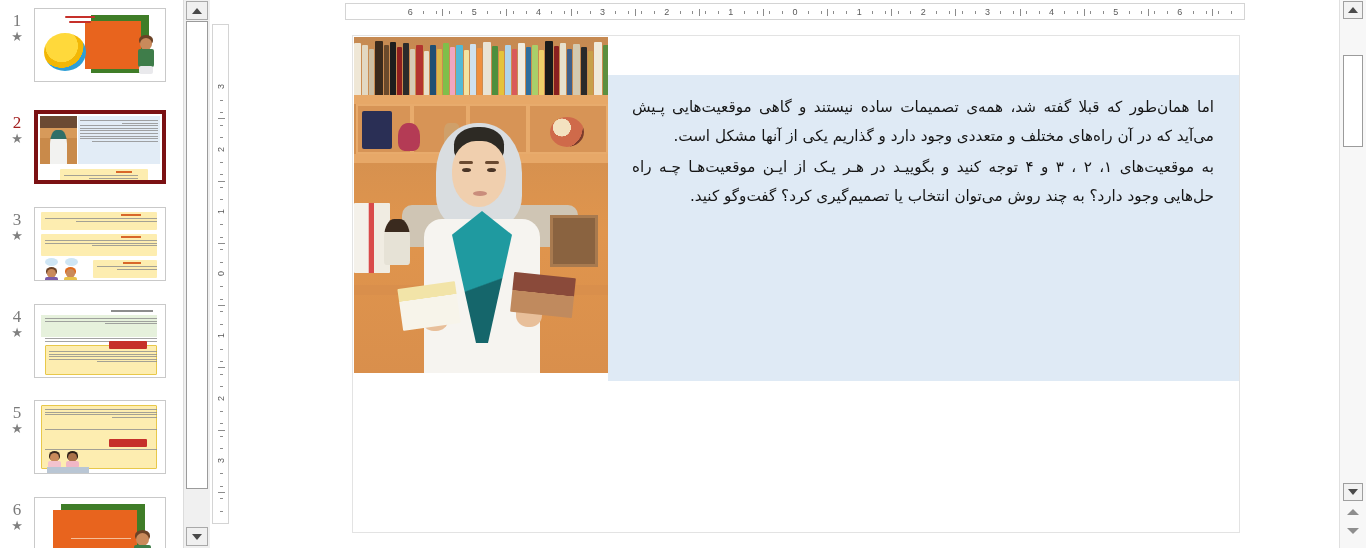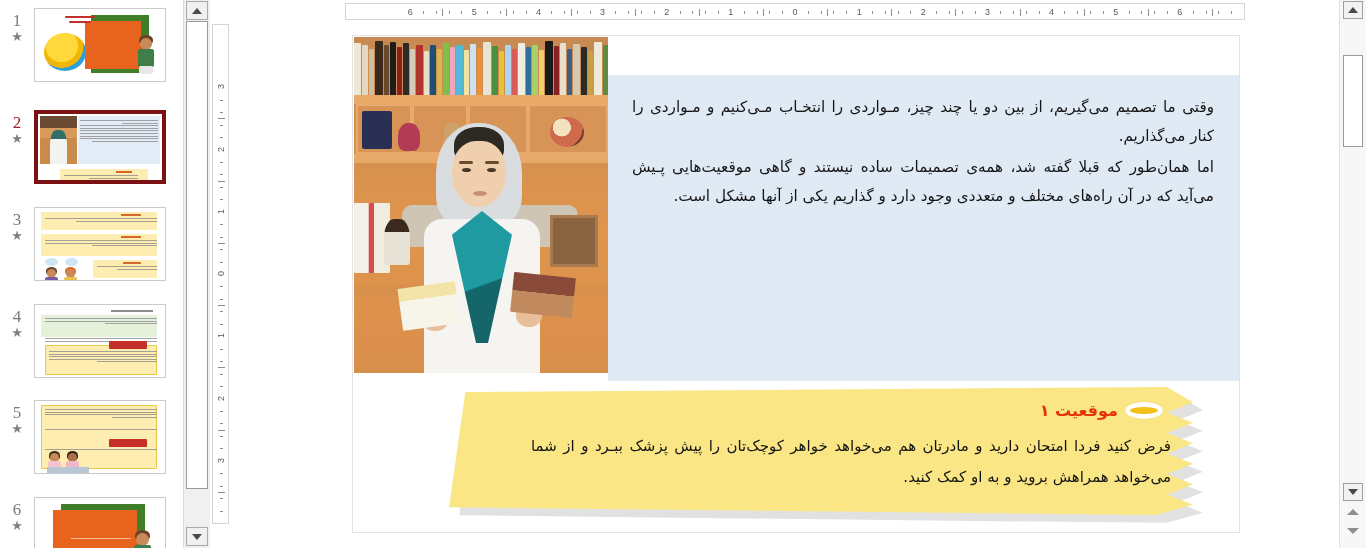--- a/index.html
+++ b/index.html
@@ -636,33 +636,24 @@
           <div class="g-shirt" style="left:8px;top:96px;width:116px;height:154px;"></div>
           <div class="g-kerchief" style="left:36px;top:88px;width:60px;height:132px;"></div>
           <div class="g-hand" style="left:6px;top:184px;width:26px;height:24px;"></div>
           <div class="g-hand" style="left:100px;top:178px;width:26px;height:26px;"></div>
           <div class="ph-bookh" style="left:-16px;top:162px;width:58px;height:42px;background:linear-gradient(180deg,#f2e4a8 0 30%,#f7f4ea 31% 100%);transform:rotate(-8deg);"></div>
           <div class="ph-bookh" style="left:96px;top:152px;width:62px;height:40px;background:linear-gradient(180deg,#8a4a3a 0 45%,#c08a5e 46% 100%);transform:rotate(6deg);"></div>
         </div>
       </div>
 
       <div id="blue-panel">
-        <p>وقتی ما تصمیم می‌گیریم، از بین دو یا چند چیز، مـواردی را انتخـاب مـی‌کنیم و مـواردی را کنار می‌گذاریم.</p>
         <p>اما همان‌طور که قبلا گفته شد، همه‌ی تصمیمات ساده نیستند و گاهی موقعیت‌هایی پـیش می‌آید که در آن راه‌های مختلف و متعددی وجود دارد و گذاریم یکی از آنها مشکل است.</p>
-      </div>
-
-      <div id="banner-wrap">
-        <div id="banner-shadow"></div>
-        <div id="banner"></div>
-        <div id="banner-title-row">
-          <div id="banner-oval"></div>
-          <div id="banner-title">موقعیت ۱</div>
-        </div>
-        <div id="banner-body">فرض کنید فردا امتحان دارید و مادرتان هم می‌خواهد خواهر کوچک‌تان را پیش پزشک ببـرد و از شما می‌خواهد همراهش بروید و به او کمک کنید.</div>
-      </div>
+        <p>به موقعیت‌های ۱، ۲ ، ۳ و ۴ توجه کنید و بگوییـد در هـر یـک از ایـن موقعیت‌هـا چـه راه حل‌هایی وجود دارد؟ به چند روش می‌توان انتخاب یا تصمیم‌گیری کرد؟ گفت‌وگو کنید.</p>
+      </div>
+
 
     </div>
   </div>
 
   <div id="right-scroll">
     <div class="rs-btn" style="top:1px;">
       <div class="tri tri-up"></div>
     </div>
     <div class="rs-thumb" style="top:55px;height:92px;"></div>
     <div class="rs-btn" style="top:483px;">

